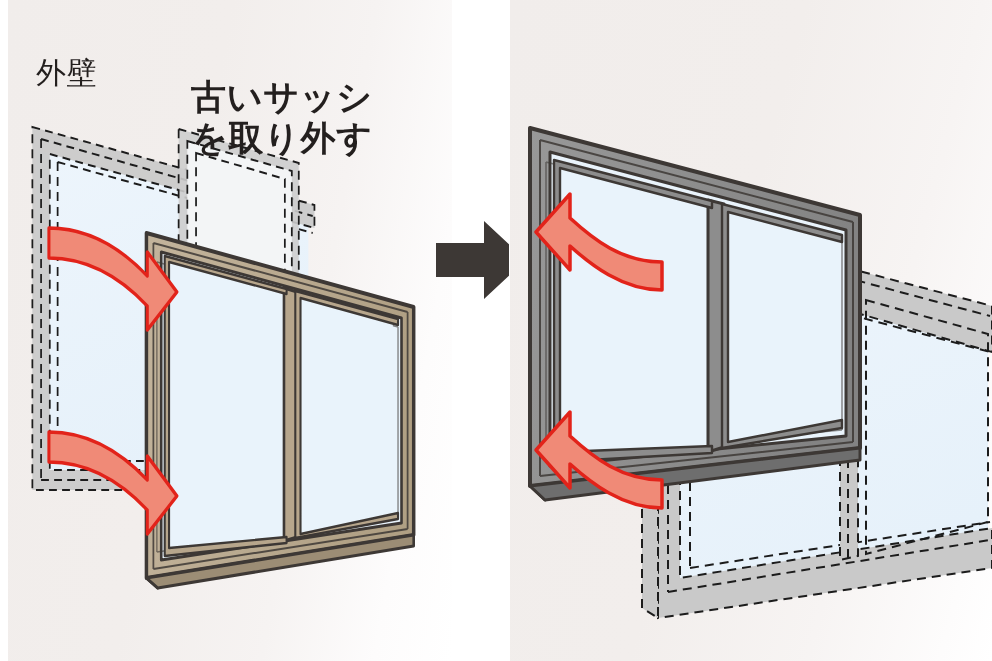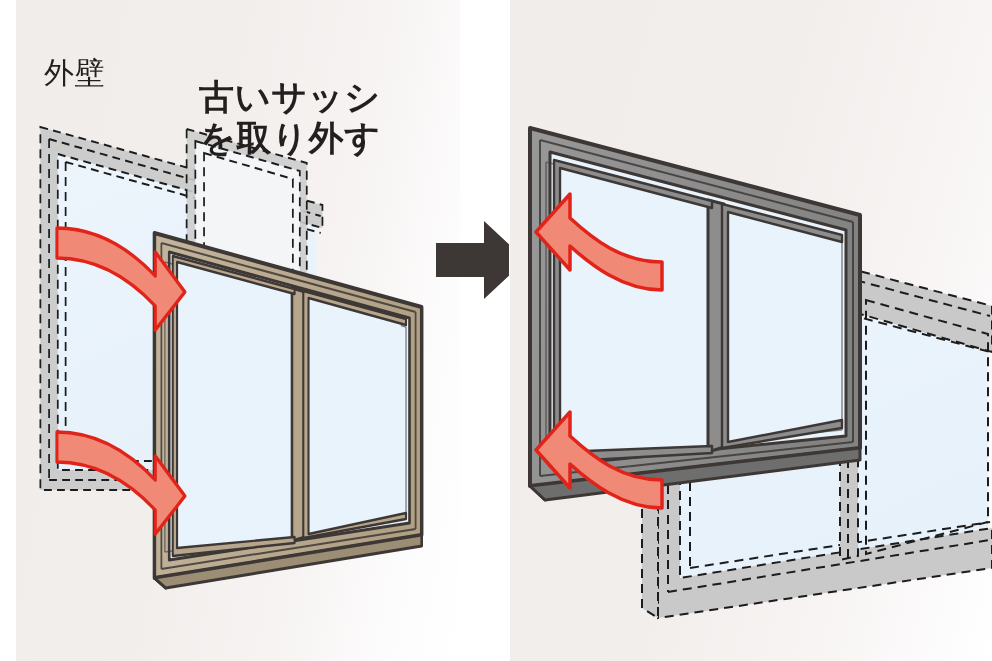--- a/index.html
+++ b/index.html
@@ -14,21 +14,21 @@
     overflow:hidden;
     background:#ffffff;
   }
   .panel{
     position:absolute;
     top:0;
     height:661px;
     overflow:hidden;
   }
   #panel-left{
-    left:16px;
+    left:8px;
     width:444px;
     background:linear-gradient(100deg,#f1edeb 0%,#f2eeec 40%,#f6f3f2 66%,#fdfcfc 86%,#ffffff 100%);
   }
   #panel-right{
     left:510px;
     width:482px;
     background:linear-gradient(105deg,#f1edeb 0%,#f2eeec 45%,#f7f4f3 72%,#fdfcfc 92%,#ffffff 100%);
   }
   .panel-divider{
     position:absolute;

